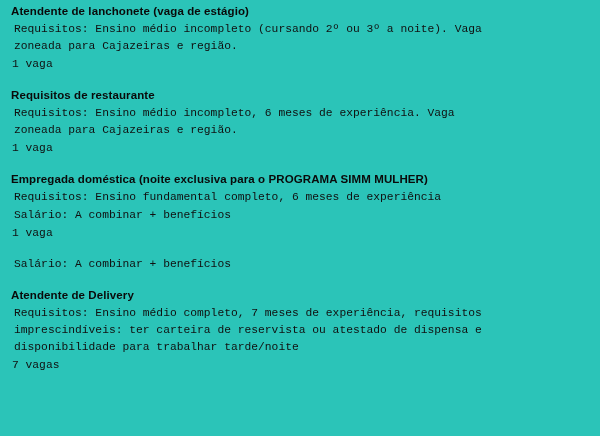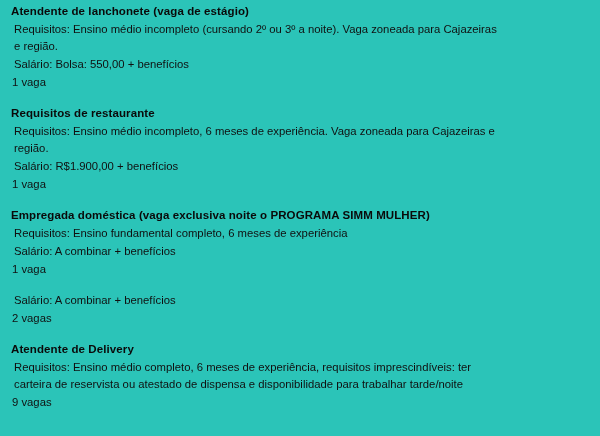--- a/index.html
+++ b/index.html
@@ -34,20 +34,21 @@
     letter-spacing: 0.1px;
     margin: 0 0 1px 0;
     color: #0a0a0a;
   }
   .job-line {
     font-size: 11.3px;
     font-weight: normal;
     line-height: 17px;
     margin: 0 0 1px 2px;
     color: #101010;
+    font-family: Liberation Mono, monospace;
   }
   .job-line.requisitos {
     padding-left: 1px;
     max-width: 578px;
   }
   .job-line.salario {
     padding-left: 1px;
   }
   .job-line.vagas {
     padding-left: 0px;
@@ -55,42 +56,39 @@
   }
 </style>
 </head>
 <body style="background: rgb(43, 196, 184); color: rgb(13, 13, 13);">
 
 <div id="listing">
 
   <div class="job-block">
     <div class="job-title">Atendente de lanchonete (vaga de estágio)</div>
     <div class="job-line requisitos">Requisitos: Ensino médio incompleto (cursando 2º ou 3º a noite). Vaga zoneada para Cajazeiras e região.</div>
-    <div class="job-line salario">Salário: Bolsa: 550,00 + benefícios</div>
     <div class="job-line vagas">1 vaga</div>
   </div>
 
   <div class="job-block">
     <div class="job-title">Requisitos de restaurante</div>
     <div class="job-line requisitos">Requisitos: Ensino médio incompleto, 6 meses de experiência. Vaga zoneada para Cajazeiras e região.</div>
-    <div class="job-line salario">Salário: R$1.900,00 + benefícios</div>
     <div class="job-line vagas">1 vaga</div>
   </div>
 
   <div class="job-block">
-    <div class="job-title">Empregada doméstica (vaga exclusiva noite o PROGRAMA SIMM MULHER)</div>
+    <div class="job-title">Empregada doméstica (noite exclusiva para o PROGRAMA SIMM MULHER)</div>
     <div class="job-line requisitos">Requisitos: Ensino fundamental completo, 6 meses de experiência</div>
     <div class="job-line salario">Salário: A combinar + benefícios</div>
     <div class="job-line vagas">1 vaga</div>
   </div>
 
   <div class="job-block">
     <div class="job-line salario">Salário: A combinar + benefícios</div>
-    <div class="job-line vagas">2 vagas</div>
   </div>
 
   <div class="job-block">
     <div class="job-title">Atendente de Delivery</div>
-    <div class="job-line requisitos">Requisitos: Ensino médio completo, 6 meses de experiência, requisitos imprescindíveis: ter carteira de reservista ou atestado de dispensa e disponibilidade para trabalhar tarde/noite</div>
-    <div class="job-line vagas">9 vagas</div>
+    <div class="job-line requisitos">Requisitos: Ensino médio completo, 7 meses de experiência, requisitos imprescindíveis: ter carteira de reservista ou atestado de dispensa e disponibilidade para trabalhar tarde/noite</div>
+    <div class="job-line vagas">7 vagas</div>
   </div>
 
 </div>
 
 </body></html>

